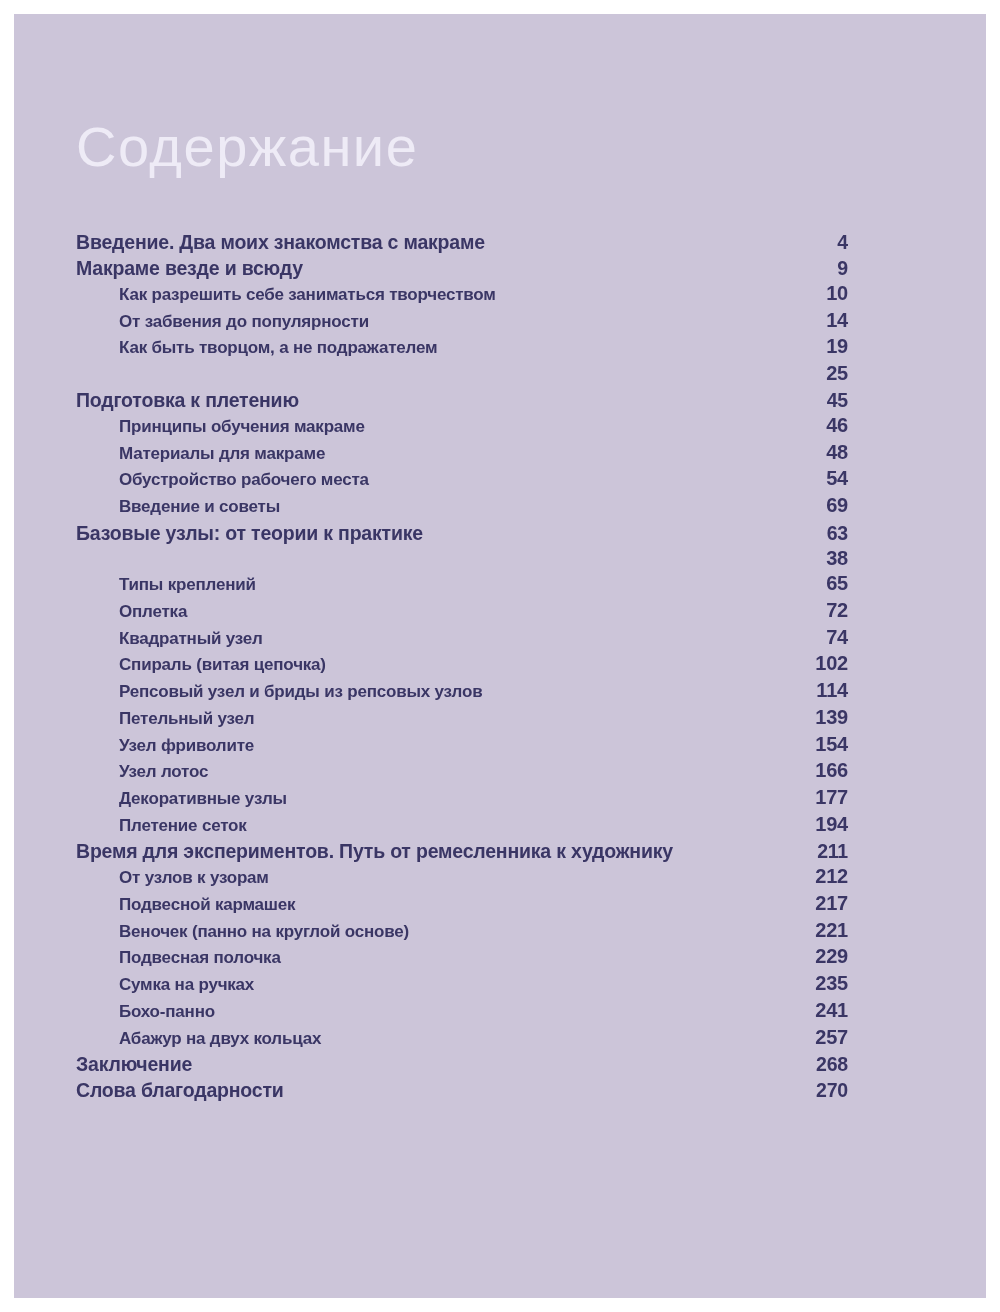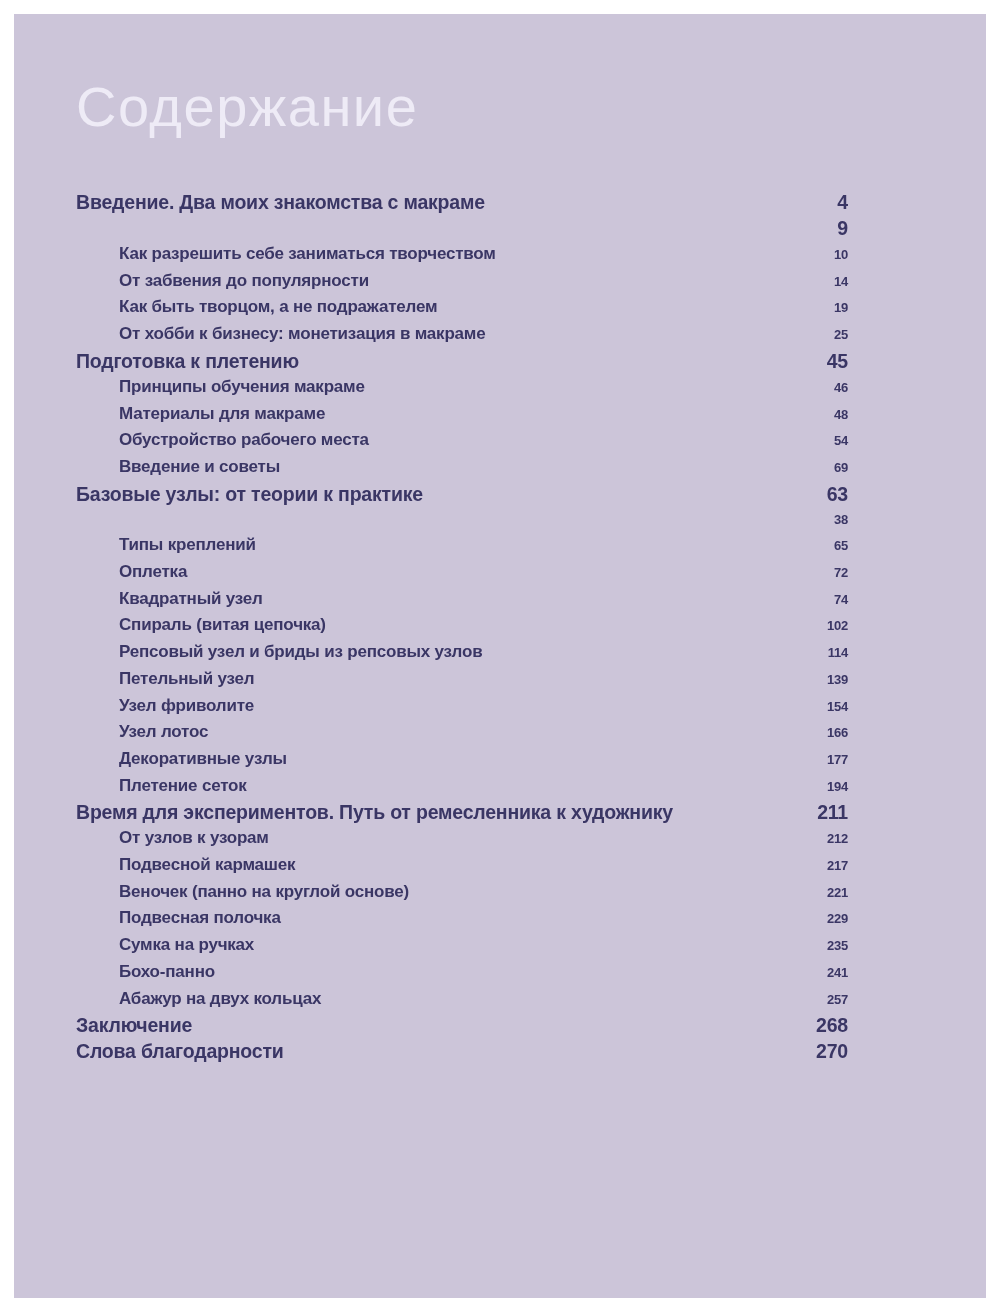--- a/index.html
+++ b/index.html
@@ -13,21 +13,21 @@
     height: 1312px;
     background: #ffffff;
     box-sizing: border-box;
     padding: 14px;
   }
   .book-page {
     width: 100%;
     height: 100%;
     background: #ccc5d9;
     box-sizing: border-box;
-    padding: 60px 138px 40px 62px;
+    padding: 100px 138px 40px 62px;
     overflow: hidden;
   }
   .page-title {
     margin: 0 0 50px 0;
     font-size: 56px;
     font-weight: 300;
     letter-spacing: 1.5px;
     color: #eeebf6;
     font-family: "Liberation Sans", sans-serif;
   }
@@ -56,51 +56,51 @@
   .row.level2 {
     font-size: 17px;
     font-weight: 600;
     line-height: 25.7px;
     letter-spacing: -0.2px;
   }
   .row.level2 .label {
     padding-left: 43px;
   }
   .row.level2 .pagenum {
-    font-size: 13px;
+    font-size: 20px;
   }
 </style>
 </head>
 <body>
 
 <div class="viewport">
   <div class="book-page">
     <h1 class="page-title">Содержание</h1>
     <div class="toc">
         <div class="row level1">
           <span class="label">Введение. Два моих знакомства с макраме</span>
           <span class="pagenum">4</span>
         </div>
         <div class="row level1">
+          <span class="label">Макраме везде и всюду</span>
           <span class="pagenum">9</span>
         </div>
         <div class="row level2">
           <span class="label">Как разрешить себе заниматься творчеством</span>
           <span class="pagenum">10</span>
         </div>
         <div class="row level2">
           <span class="label">От забвения до популярности</span>
           <span class="pagenum">14</span>
         </div>
         <div class="row level2">
           <span class="label">Как быть творцом, а не подражателем</span>
           <span class="pagenum">19</span>
         </div>
         <div class="row level2">
-          <span class="label">От хобби к бизнесу: монетизация в макраме</span>
           <span class="pagenum">25</span>
         </div>
         <div class="row level1">
           <span class="label">Подготовка к плетению</span>
           <span class="pagenum">45</span>
         </div>
         <div class="row level2">
           <span class="label">Принципы обучения макраме</span>
           <span class="pagenum">46</span>
         </div>

